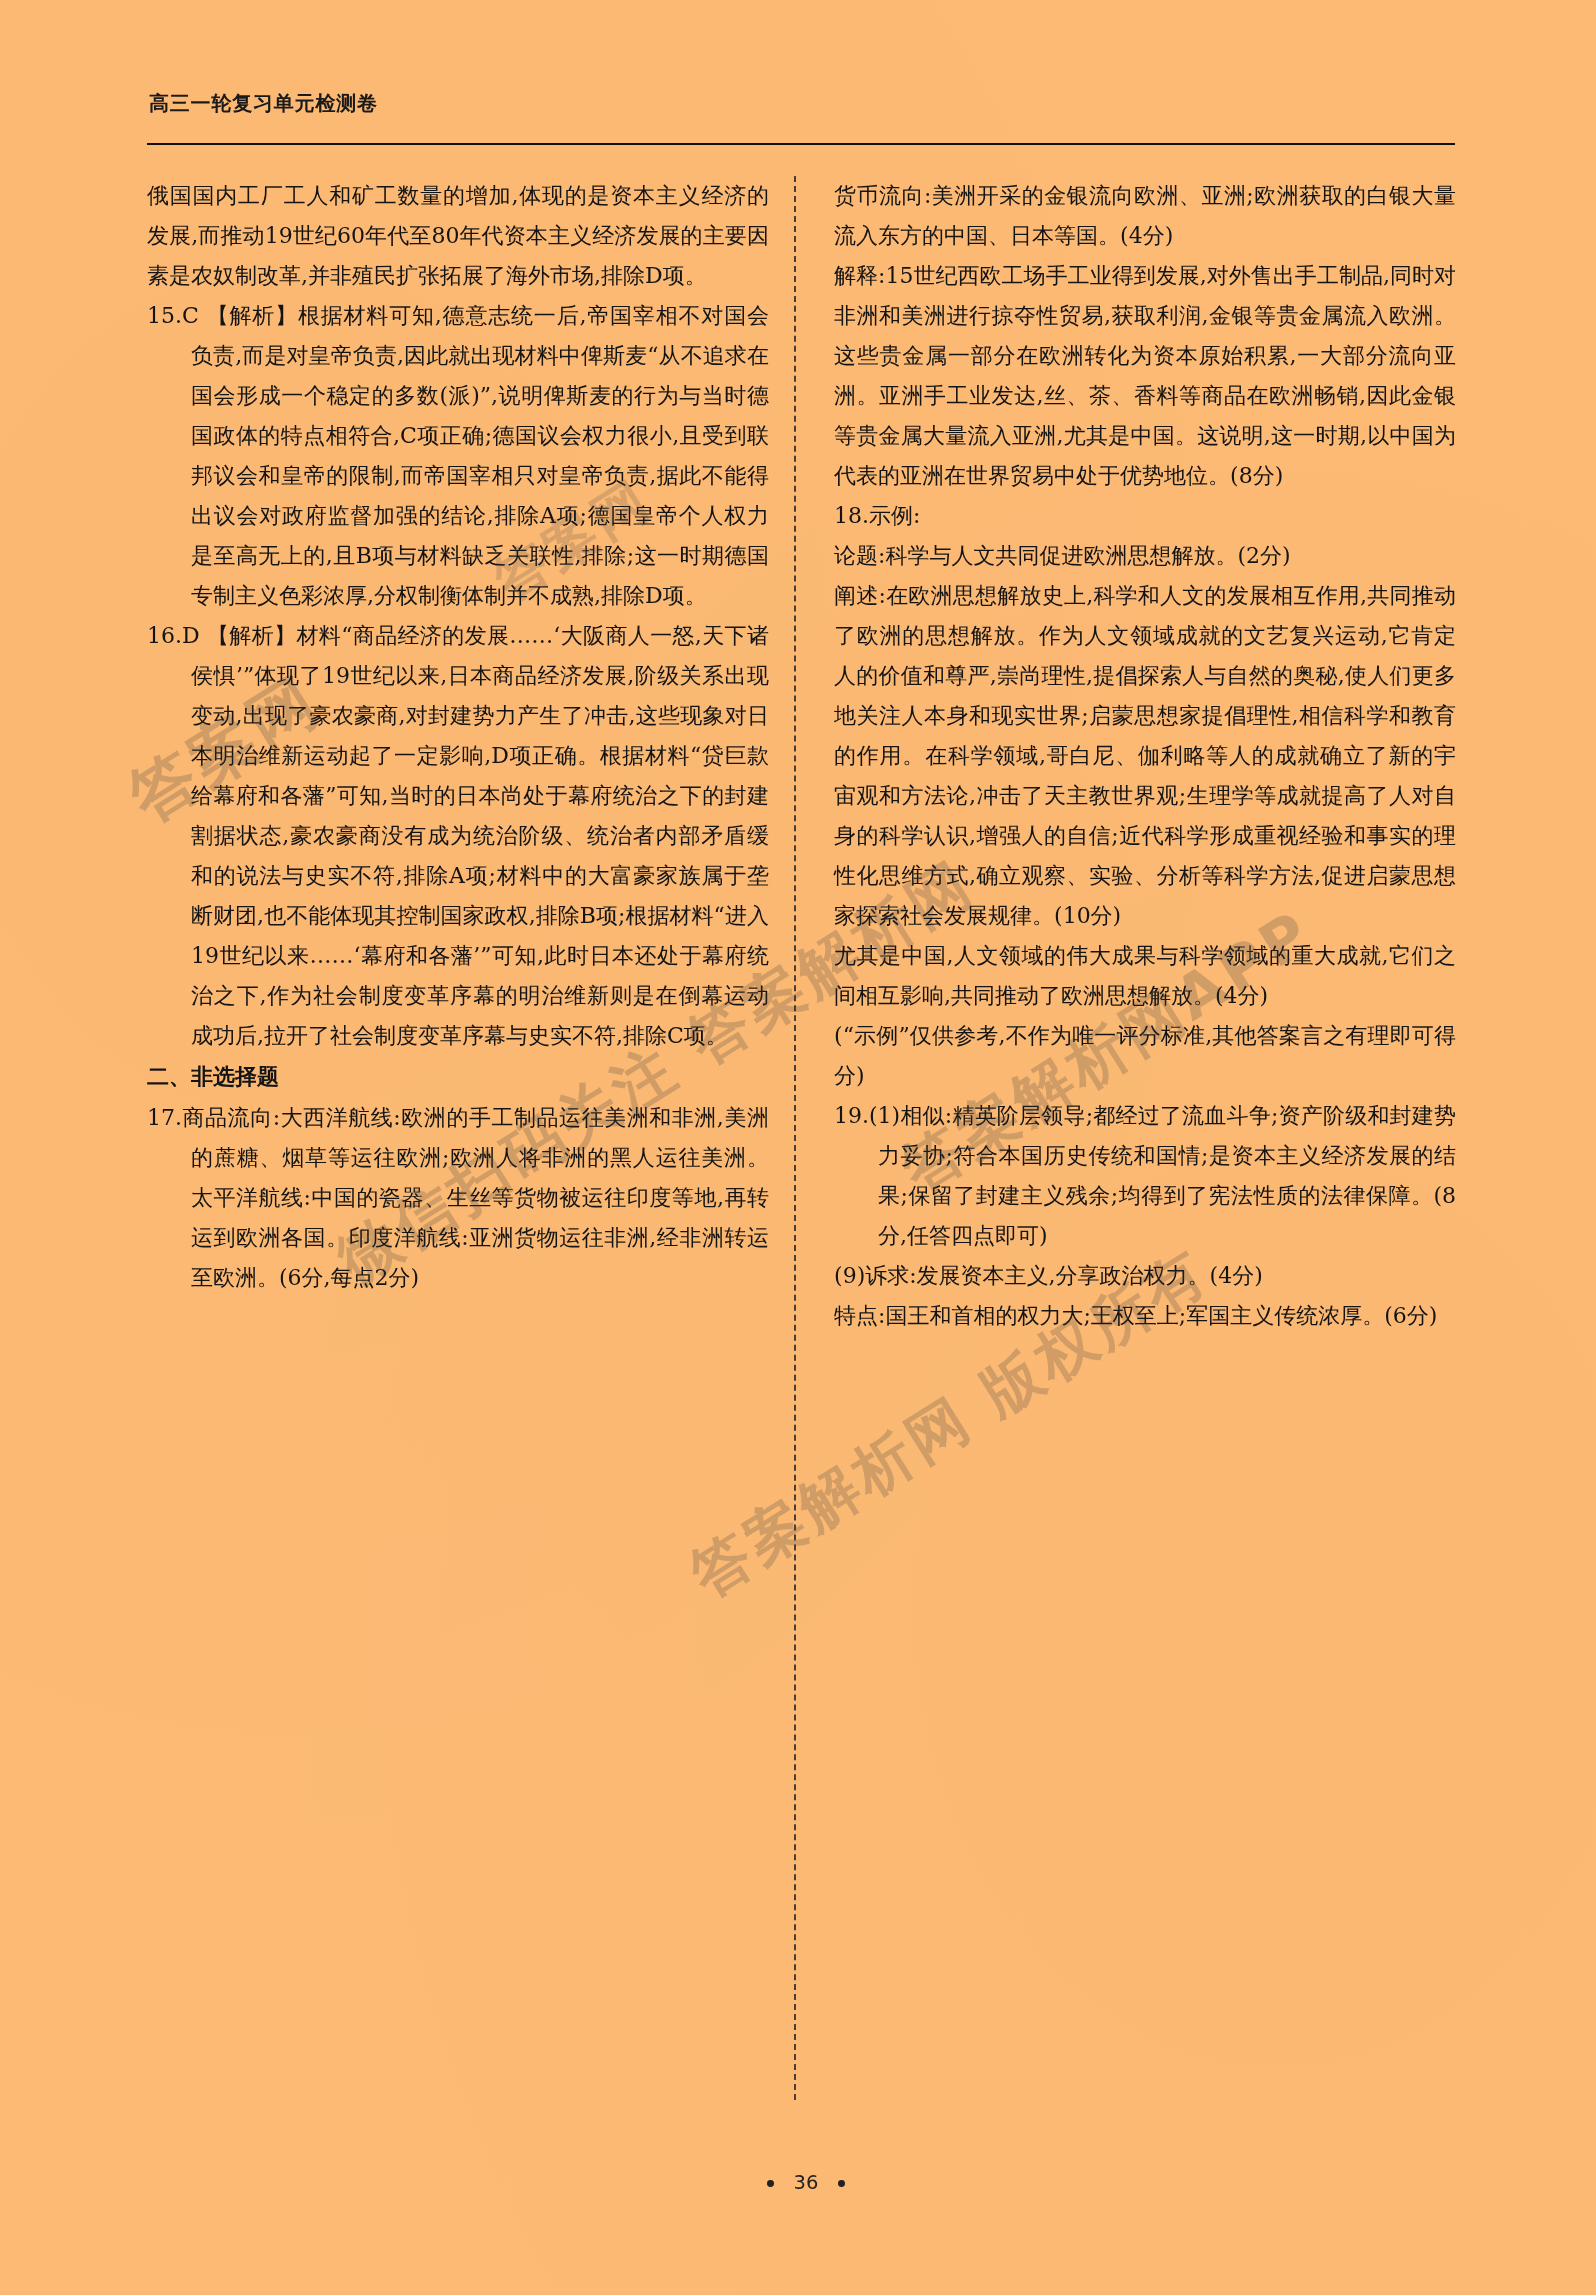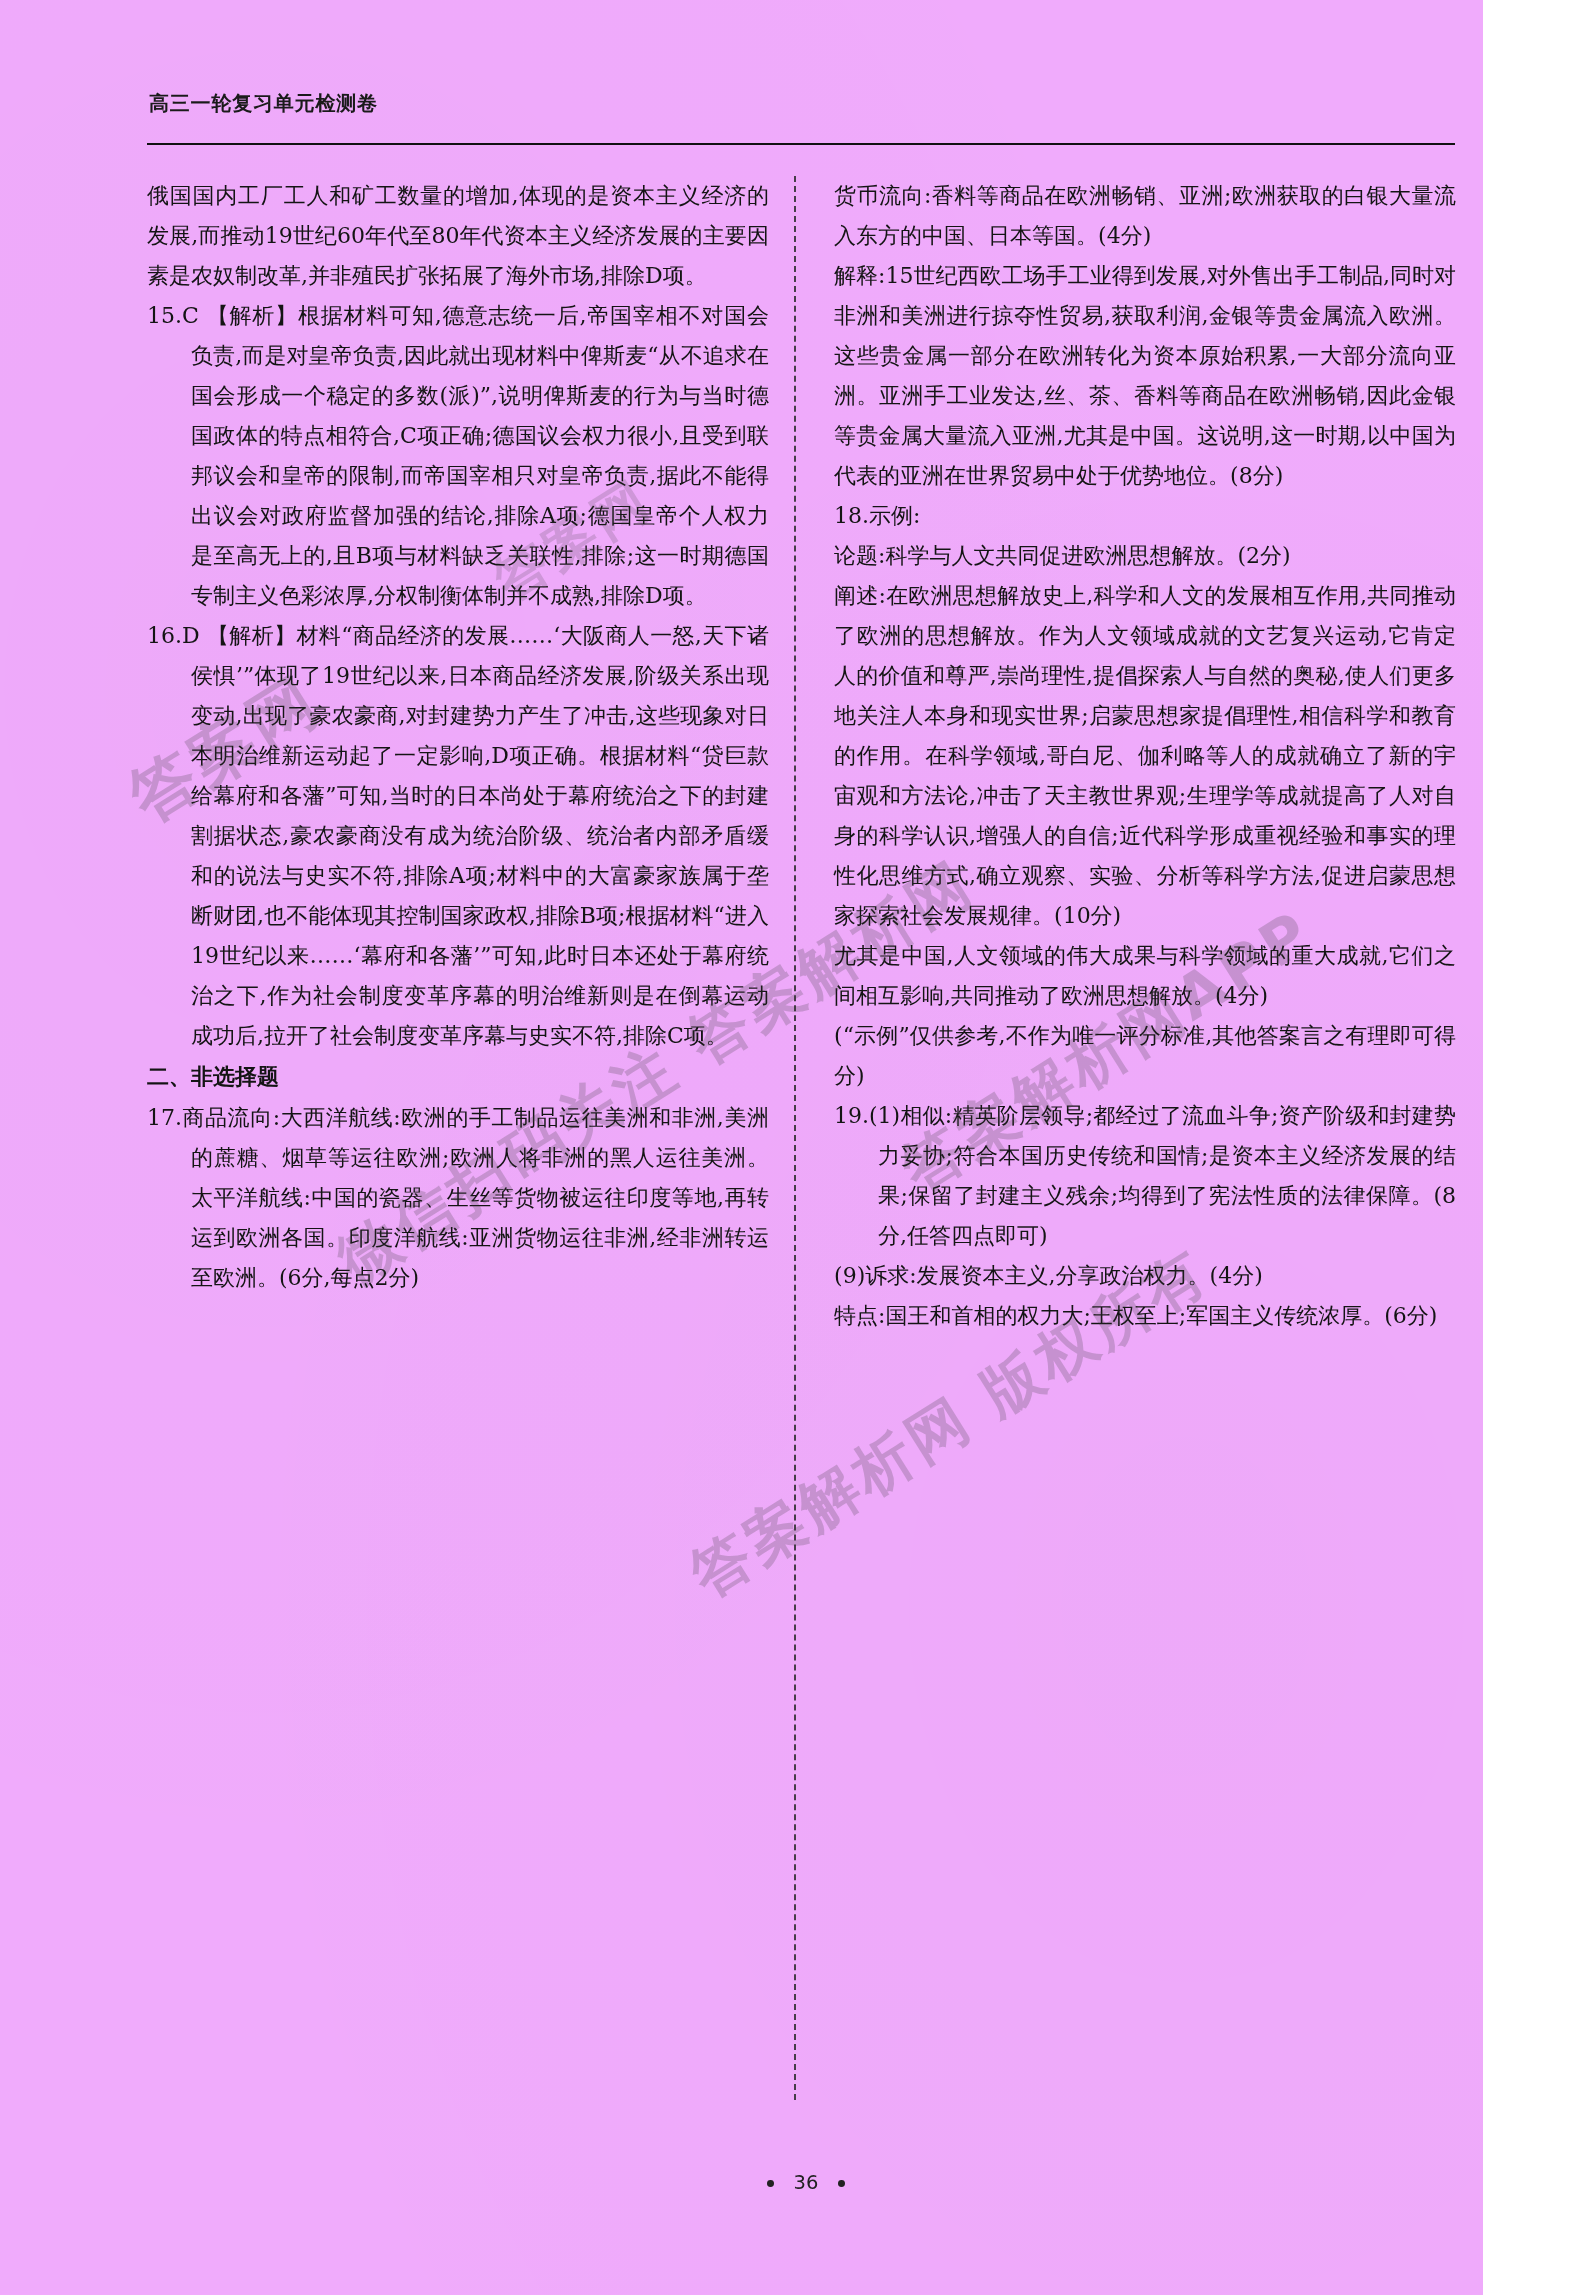--- a/index.html
+++ b/index.html
@@ -5,23 +5,23 @@
   html, body {
     margin: 0;
     padding: 0;
     background: #ffffff;
   }
   body {
     font-family: "DejaVu Serif", "Liberation Serif", serif;
   }
   .page {
     position: relative;
-    width: 1483px;
+    width: 1596px;
     height: 2295px;
-    background: #f0abfc;
+    background: #fdba74;
     overflow: hidden;
   }
   
   .paper-tint {
     position: absolute;
     inset: 0;
     background:
       radial-gradient(ellipse at 18% 30%, rgba(0,0,0,0.012), rgba(0,0,0,0) 60%),
       radial-gradient(ellipse at 80% 70%, rgba(0,0,0,0.010), rgba(0,0,0,0) 65%);
     pointer-events: none;
@@ -163,21 +163,21 @@
       <p class="para indent1">俄国国内工厂工人和矿工数量的增加,体现的是资本主义经济的发展,而推动19世纪60年代至80年代资本主义经济发展的主要因素是农奴制改革,并非殖民扩张拓展了海外市场,排除D项。</p>
       <p class="para hang">15.C 【解析】根据材料可知,德意志统一后,帝国宰相不对国会负责,而是对皇帝负责,因此就出现材料中俾斯麦“从不追求在国会形成一个稳定的多数(派)”,说明俾斯麦的行为与当时德国政体的特点相符合,C项正确;德国议会权力很小,且受到联邦议会和皇帝的限制,而帝国宰相只对皇帝负责,据此不能得出议会对政府监督加强的结论,排除A项;德国皇帝个人权力是至高无上的,且B项与材料缺乏关联性,排除;这一时期德国专制主义色彩浓厚,分权制衡体制并不成熟,排除D项。</p>
       <p class="para hang">16.D 【解析】材料“商品经济的发展……‘大阪商人一怒,天下诸侯惧’”体现了19世纪以来,日本商品经济发展,阶级关系出现变动,出现了豪农豪商,对封建势力产生了冲击,这些现象对日本明治维新运动起了一定影响,D项正确。根据材料“贷巨款给幕府和各藩”可知,当时的日本尚处于幕府统治之下的封建割据状态,豪农豪商没有成为统治阶级、统治者内部矛盾缓和的说法与史实不符,排除A项;材料中的大富豪家族属于垄断财团,也不能体现其控制国家政权,排除B项;根据材料“进入19世纪以来……‘幕府和各藩’”可知,此时日本还处于幕府统治之下,作为社会制度变革序幕的明治维新则是在倒幕运动成功后,拉开了社会制度变革序幕与史实不符,排除C项。</p>
       <p class="para sec-title">二、非选择题</p>
       <p class="para hang">17.商品流向:大西洋航线:欧洲的手工制品运往美洲和非洲,美洲的蔗糖、烟草等运往欧洲;欧洲人将非洲的黑人运往美洲。太平洋航线:中国的瓷器、生丝等货物被运往印度等地,再转运到欧洲各国。印度洋航线:亚洲货物运往非洲,经非洲转运至欧洲。(6分,每点2分)</p>
     </div>
 
     <div class="divider"></div>
 
     <div class="col col-right">
-      <p class="para indent1">货币流向:香料等商品在欧洲畅销、亚洲;欧洲获取的白银大量流入东方的中国、日本等国。(4分)</p>
+      <p class="para indent1">货币流向:美洲开采的金银流向欧洲、亚洲;欧洲获取的白银大量流入东方的中国、日本等国。(4分)</p>
       <p class="para indent1">解释:15世纪西欧工场手工业得到发展,对外售出手工制品,同时对非洲和美洲进行掠夺性贸易,获取利润,金银等贵金属流入欧洲。这些贵金属一部分在欧洲转化为资本原始积累,一大部分流向亚洲。亚洲手工业发达,丝、茶、香料等商品在欧洲畅销,因此金银等贵金属大量流入亚洲,尤其是中国。这说明,这一时期,以中国为代表的亚洲在世界贸易中处于优势地位。(8分)</p>
       <p class="para indent1">18.示例:</p>
       <p class="para indent1">论题:科学与人文共同促进欧洲思想解放。(2分)</p>
       <p class="para indent1">阐述:在欧洲思想解放史上,科学和人文的发展相互作用,共同推动了欧洲的思想解放。作为人文领域成就的文艺复兴运动,它肯定人的价值和尊严,崇尚理性,提倡探索人与自然的奥秘,使人们更多地关注人本身和现实世界;启蒙思想家提倡理性,相信科学和教育的作用。在科学领域,哥白尼、伽利略等人的成就确立了新的宇宙观和方法论,冲击了天主教世界观;生理学等成就提高了人对自身的科学认识,增强人的自信;近代科学形成重视经验和事实的理性化思维方式,确立观察、实验、分析等科学方法,促进启蒙思想家探索社会发展规律。(10分)</p>
       <p class="para indent1">尤其是中国,人文领域的伟大成果与科学领域的重大成就,它们之间相互影响,共同推动了欧洲思想解放。(4分)</p>
       <p class="para indent1">(“示例”仅供参考,不作为唯一评分标准,其他答案言之有理即可得分)</p>
       <p class="para hang">19.(1)相似:精英阶层领导;都经过了流血斗争;资产阶级和封建势力妥协;符合本国历史传统和国情;是资本主义经济发展的结果;保留了封建主义残余;均得到了宪法性质的法律保障。(8分,任答四点即可)</p>
       <p class="para indent1">(9)诉求:发展资本主义,分享政治权力。(4分)</p>
       <p class="para indent1">特点:国王和首相的权力大;王权至上;军国主义传统浓厚。(6分)</p>
     </div>

